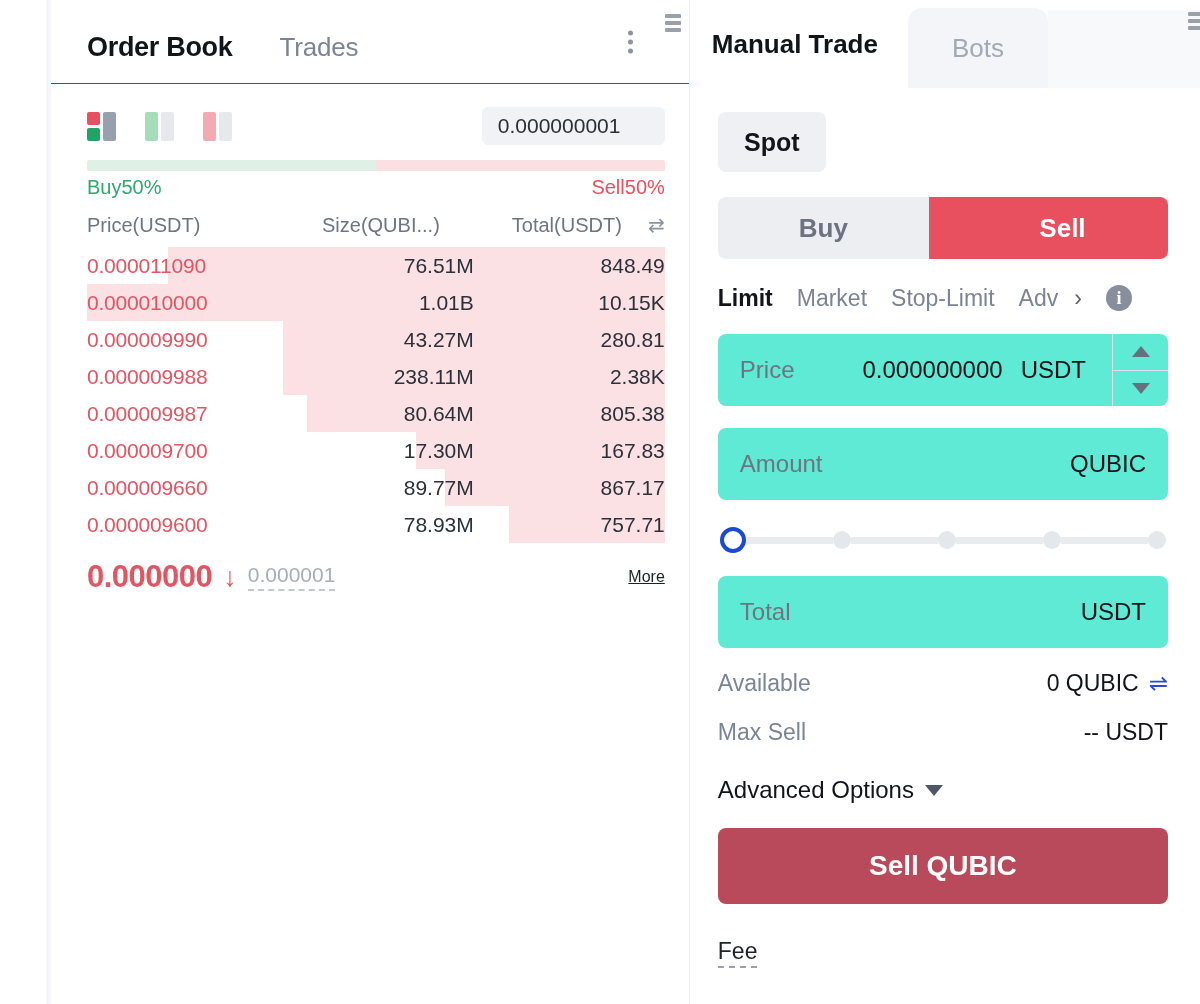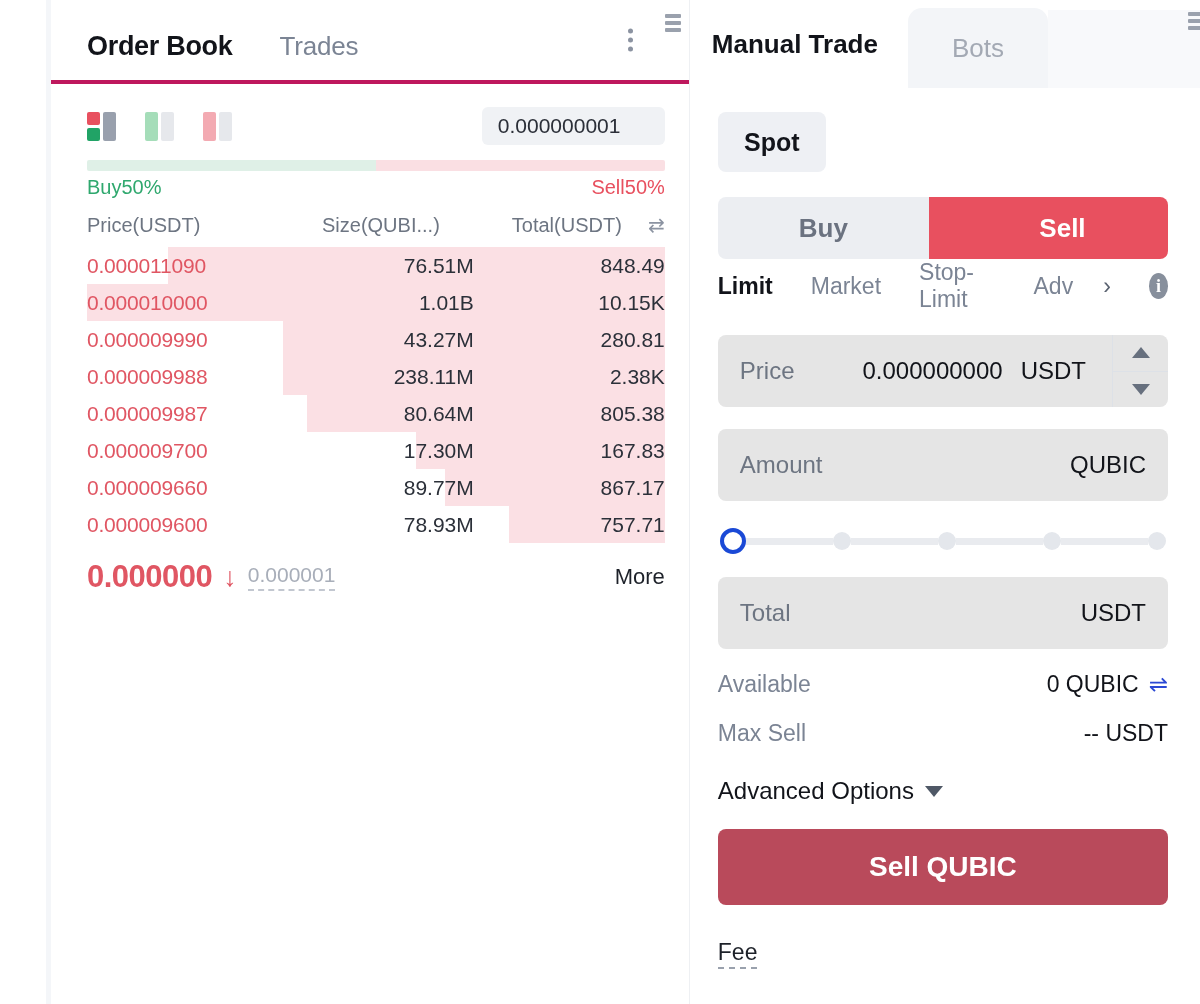--- a/index.html
+++ b/index.html
@@ -16,21 +16,21 @@
   .gutter-line { width: 5px; height: 100%; background: #f4f6f9; flex: 0 0 5px; }
 
   
   .orderbook {
     flex: 0 0 583px; height: 100%;
     background: #ffffff; position: relative;
   }
   .ob-header {
     height: 84px; display: flex; align-items: center;
     padding: 12px 24px 0 36px; position: relative;
-    border-bottom: 4px solid #be185d;
+    border-bottom: 1px solid #be185d;
   }
   .tab-ob {
     font-size: 27px; font-weight: bold; color: #12141a;
     margin-right: 47px; letter-spacing: -0.3px; cursor: pointer;
   }
   .tab-trades {
     font-size: 26px; color: #7b8494; letter-spacing: -0.2px; cursor: pointer;
   }
   .kebab {
     position: absolute; right: 52px; top: 50%; transform: translateY(-50%);
@@ -114,21 +114,21 @@
   
   .lastprice {
     display: flex; align-items: center; padding: 16px 24px 0 36px; gap: 11px;
   }
   .lp-main { font-size: 31px; font-weight: bold; color: #e05663; letter-spacing: -0.5px; }
   .lp-arrow { font-size: 27px; color: #e05663; font-weight: bold; }
   .lp-sub {
     font-size: 21px; color: #a8aeb9;
     border-bottom: 2px dashed #c2c7d0; padding-bottom: 2px;
   }
-  .lp-more { margin-left: auto; font-size: 22px; color: #1d2129; font-weight: 500; cursor: pointer; }
+  .lp-more { margin-left: auto; font-size: 16px; color: #1d2129; font-weight: 500; cursor: pointer; text-decoration: underline; }
 
   
   .tradepanel {
     flex: 1; height: 100%; background: #ffffff; position: relative;
     border-left: 1px solid #eef0f3;
   }
   .tp-tabs { display: flex; height: 88px; align-items: flex-end; background: #ffffff; position: relative; }
   .tp-tab {
     height: 88px; display: flex; align-items: center; cursor: pointer;
     font-size: 26px; padding: 0 26px;
@@ -161,33 +161,33 @@
     flex: 1; background: #eceef2; display: flex; align-items: center;
     justify-content: center; font-size: 26px; font-weight: bold;
     color: #6b7280; cursor: pointer;
   }
   .bs-sell {
     flex: 1; background: #e8505f; display: flex; align-items: center;
     justify-content: center; font-size: 26px; font-weight: bold;
     color: #ffffff; cursor: pointer; padding-left: 28px;
   }
 
-  .ordertypes { display: flex; align-items: center; gap: 38px; }
+  .ordertypes { display: flex; align-items: flex-start; margin-top: 26px; gap: 24px; }
   .ot { font-size: 23px; color: #7b8494; cursor: pointer; }
   .ot.active { color: #12141a; font-weight: bold; }
   .ot-chev { font-size: 23px; color: #5a6270; cursor: pointer; margin-left: -8px; }
   .info-ic {
     width: 26px; height: 26px; border-radius: 50%; background: #878f9c;
     color: #fff; font-size: 18px; font-weight: bold; display: flex;
     align-items: center; justify-content: center; cursor: pointer;
     font-family: "Liberation Serif", serif;
   }
 
   .field {
-    margin-top: 22px; background: #e5e5e5; border-radius: 8px;
+    margin-top: 22px; background: #5eead4; border-radius: 8px;
     height: 72px; display: flex; align-items: center; padding: 0 22px;
     position: relative;
   }
   .f-label { font-size: 24px; color: #6d7582; }
   .f-value { margin-left: auto; font-size: 24px; color: #12141a; }
   .f-unit { font-size: 24px; color: #12141a; margin-left: 18px; }
   .stepper {
     position: absolute; right: 0; top: 0; bottom: 0; width: 56px;
     display: flex; flex-direction: column; border-left: 1px solid #dde1e7;
   }

